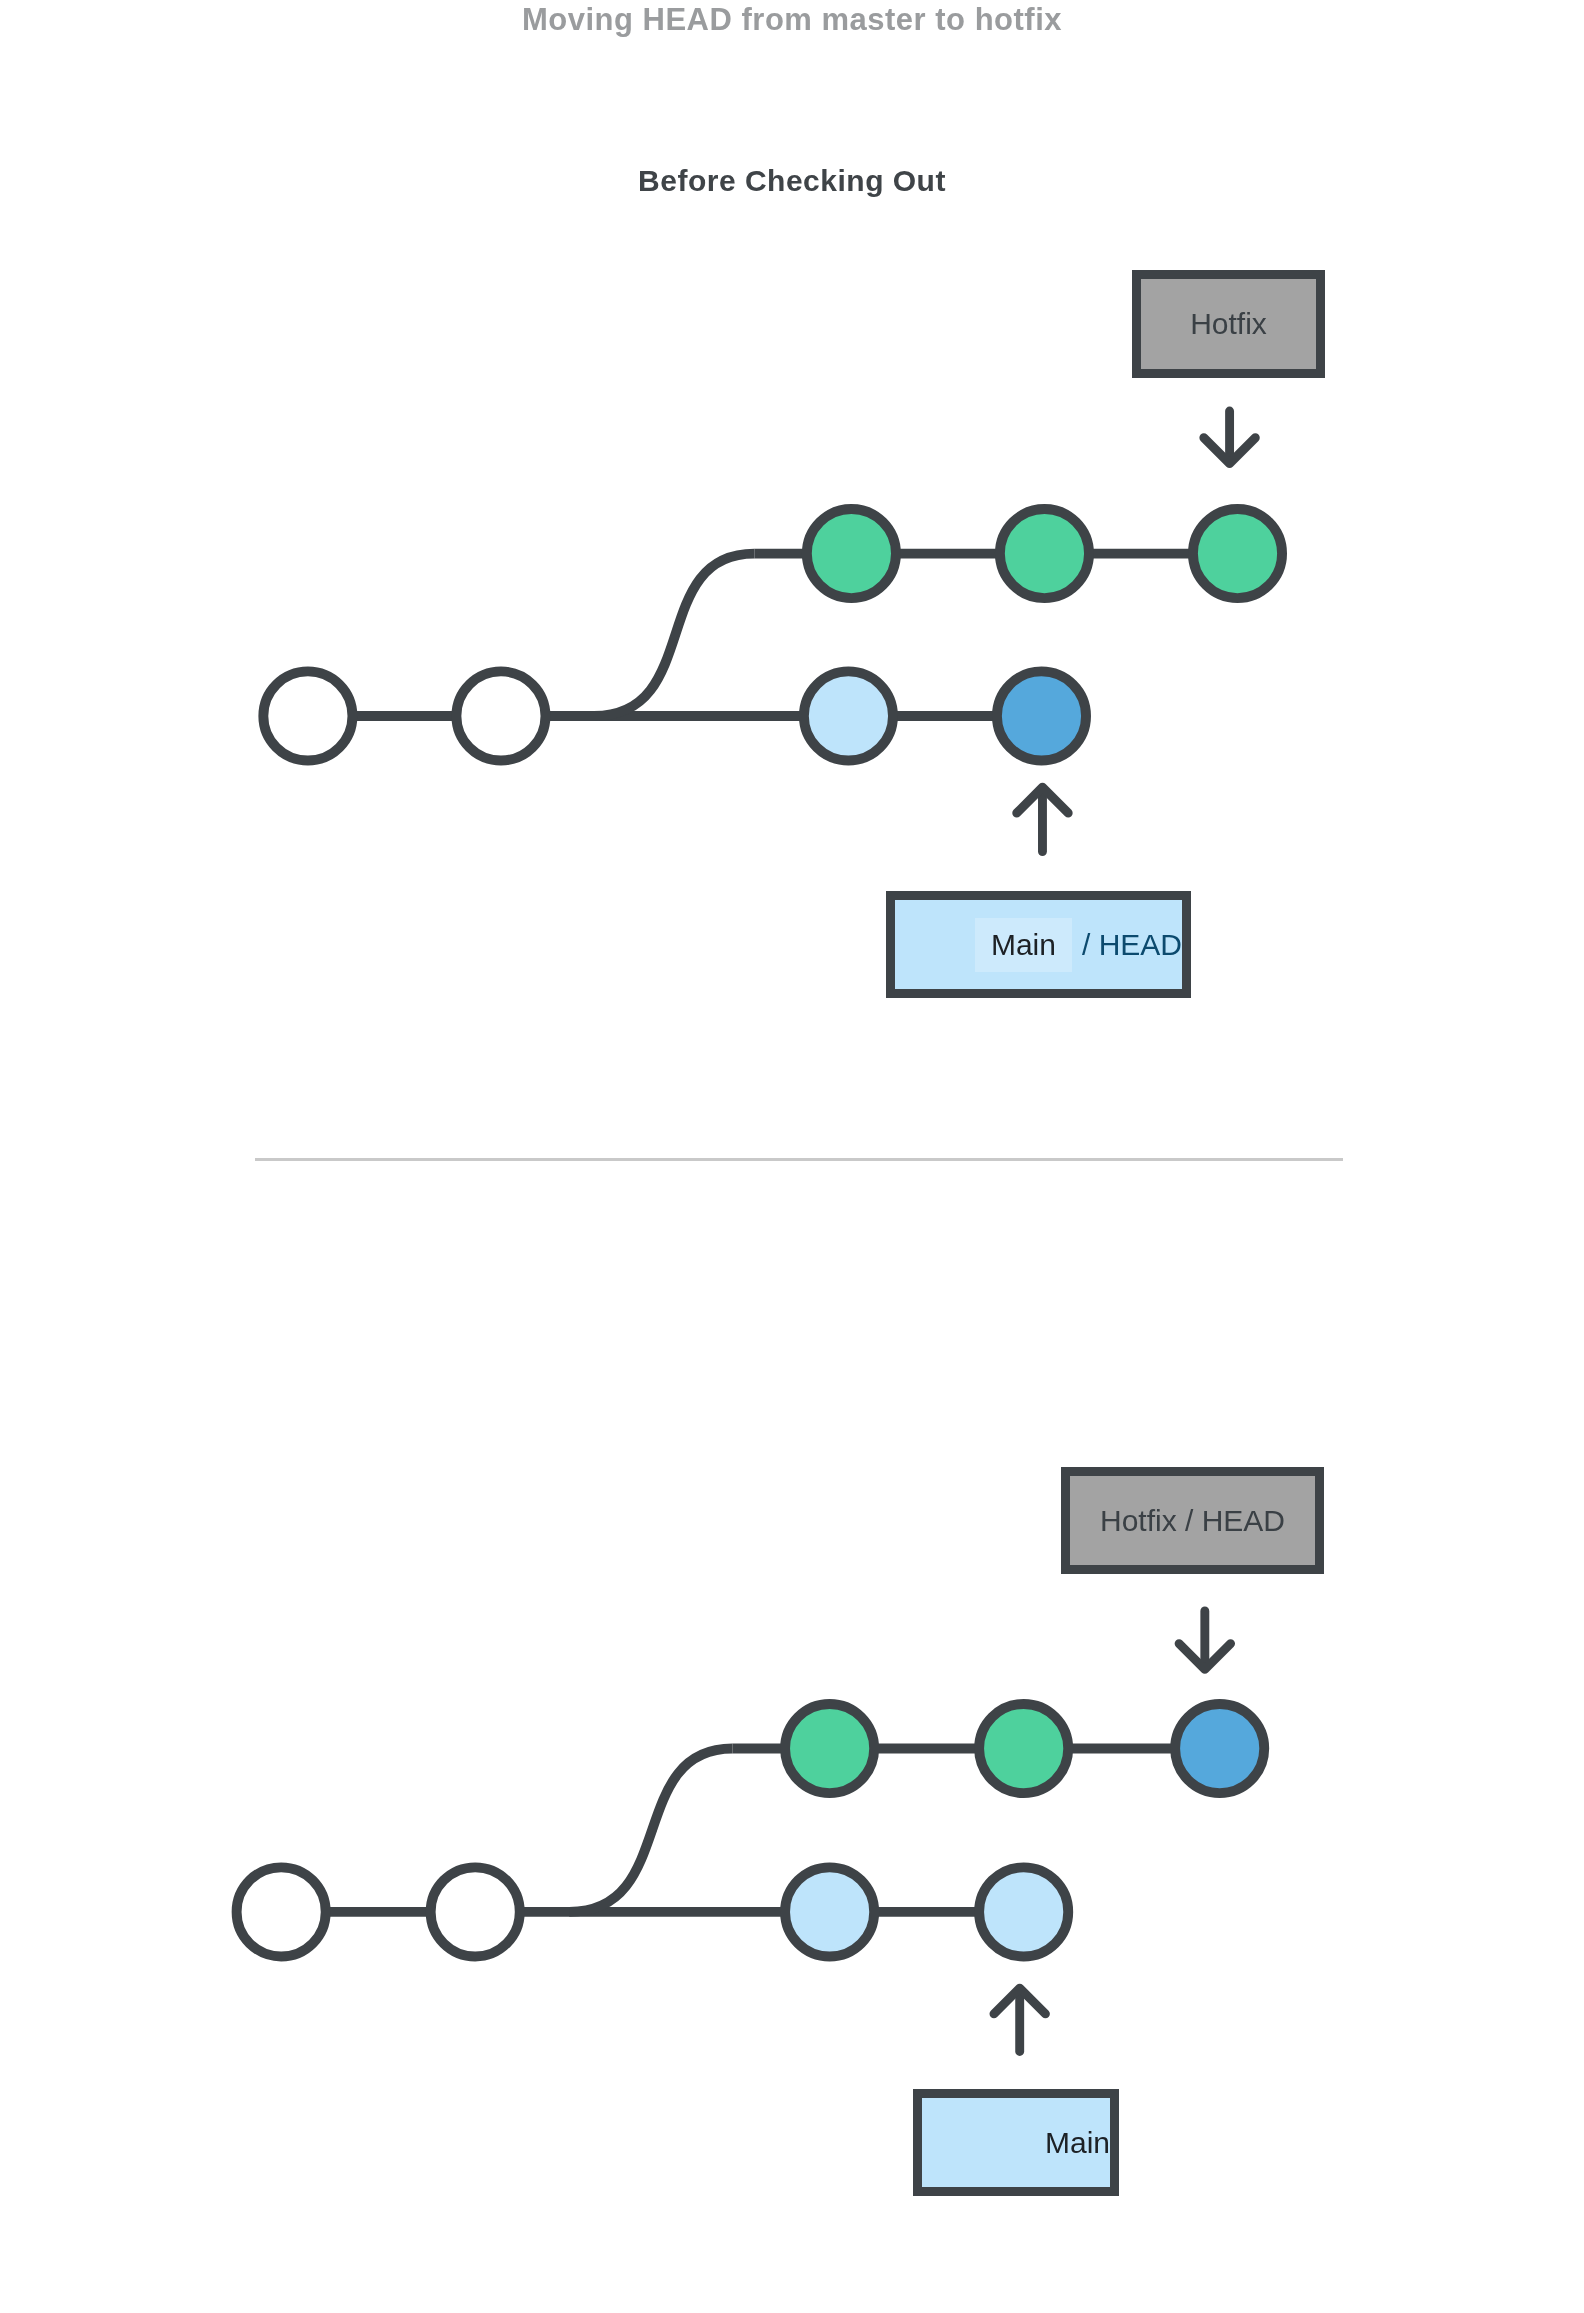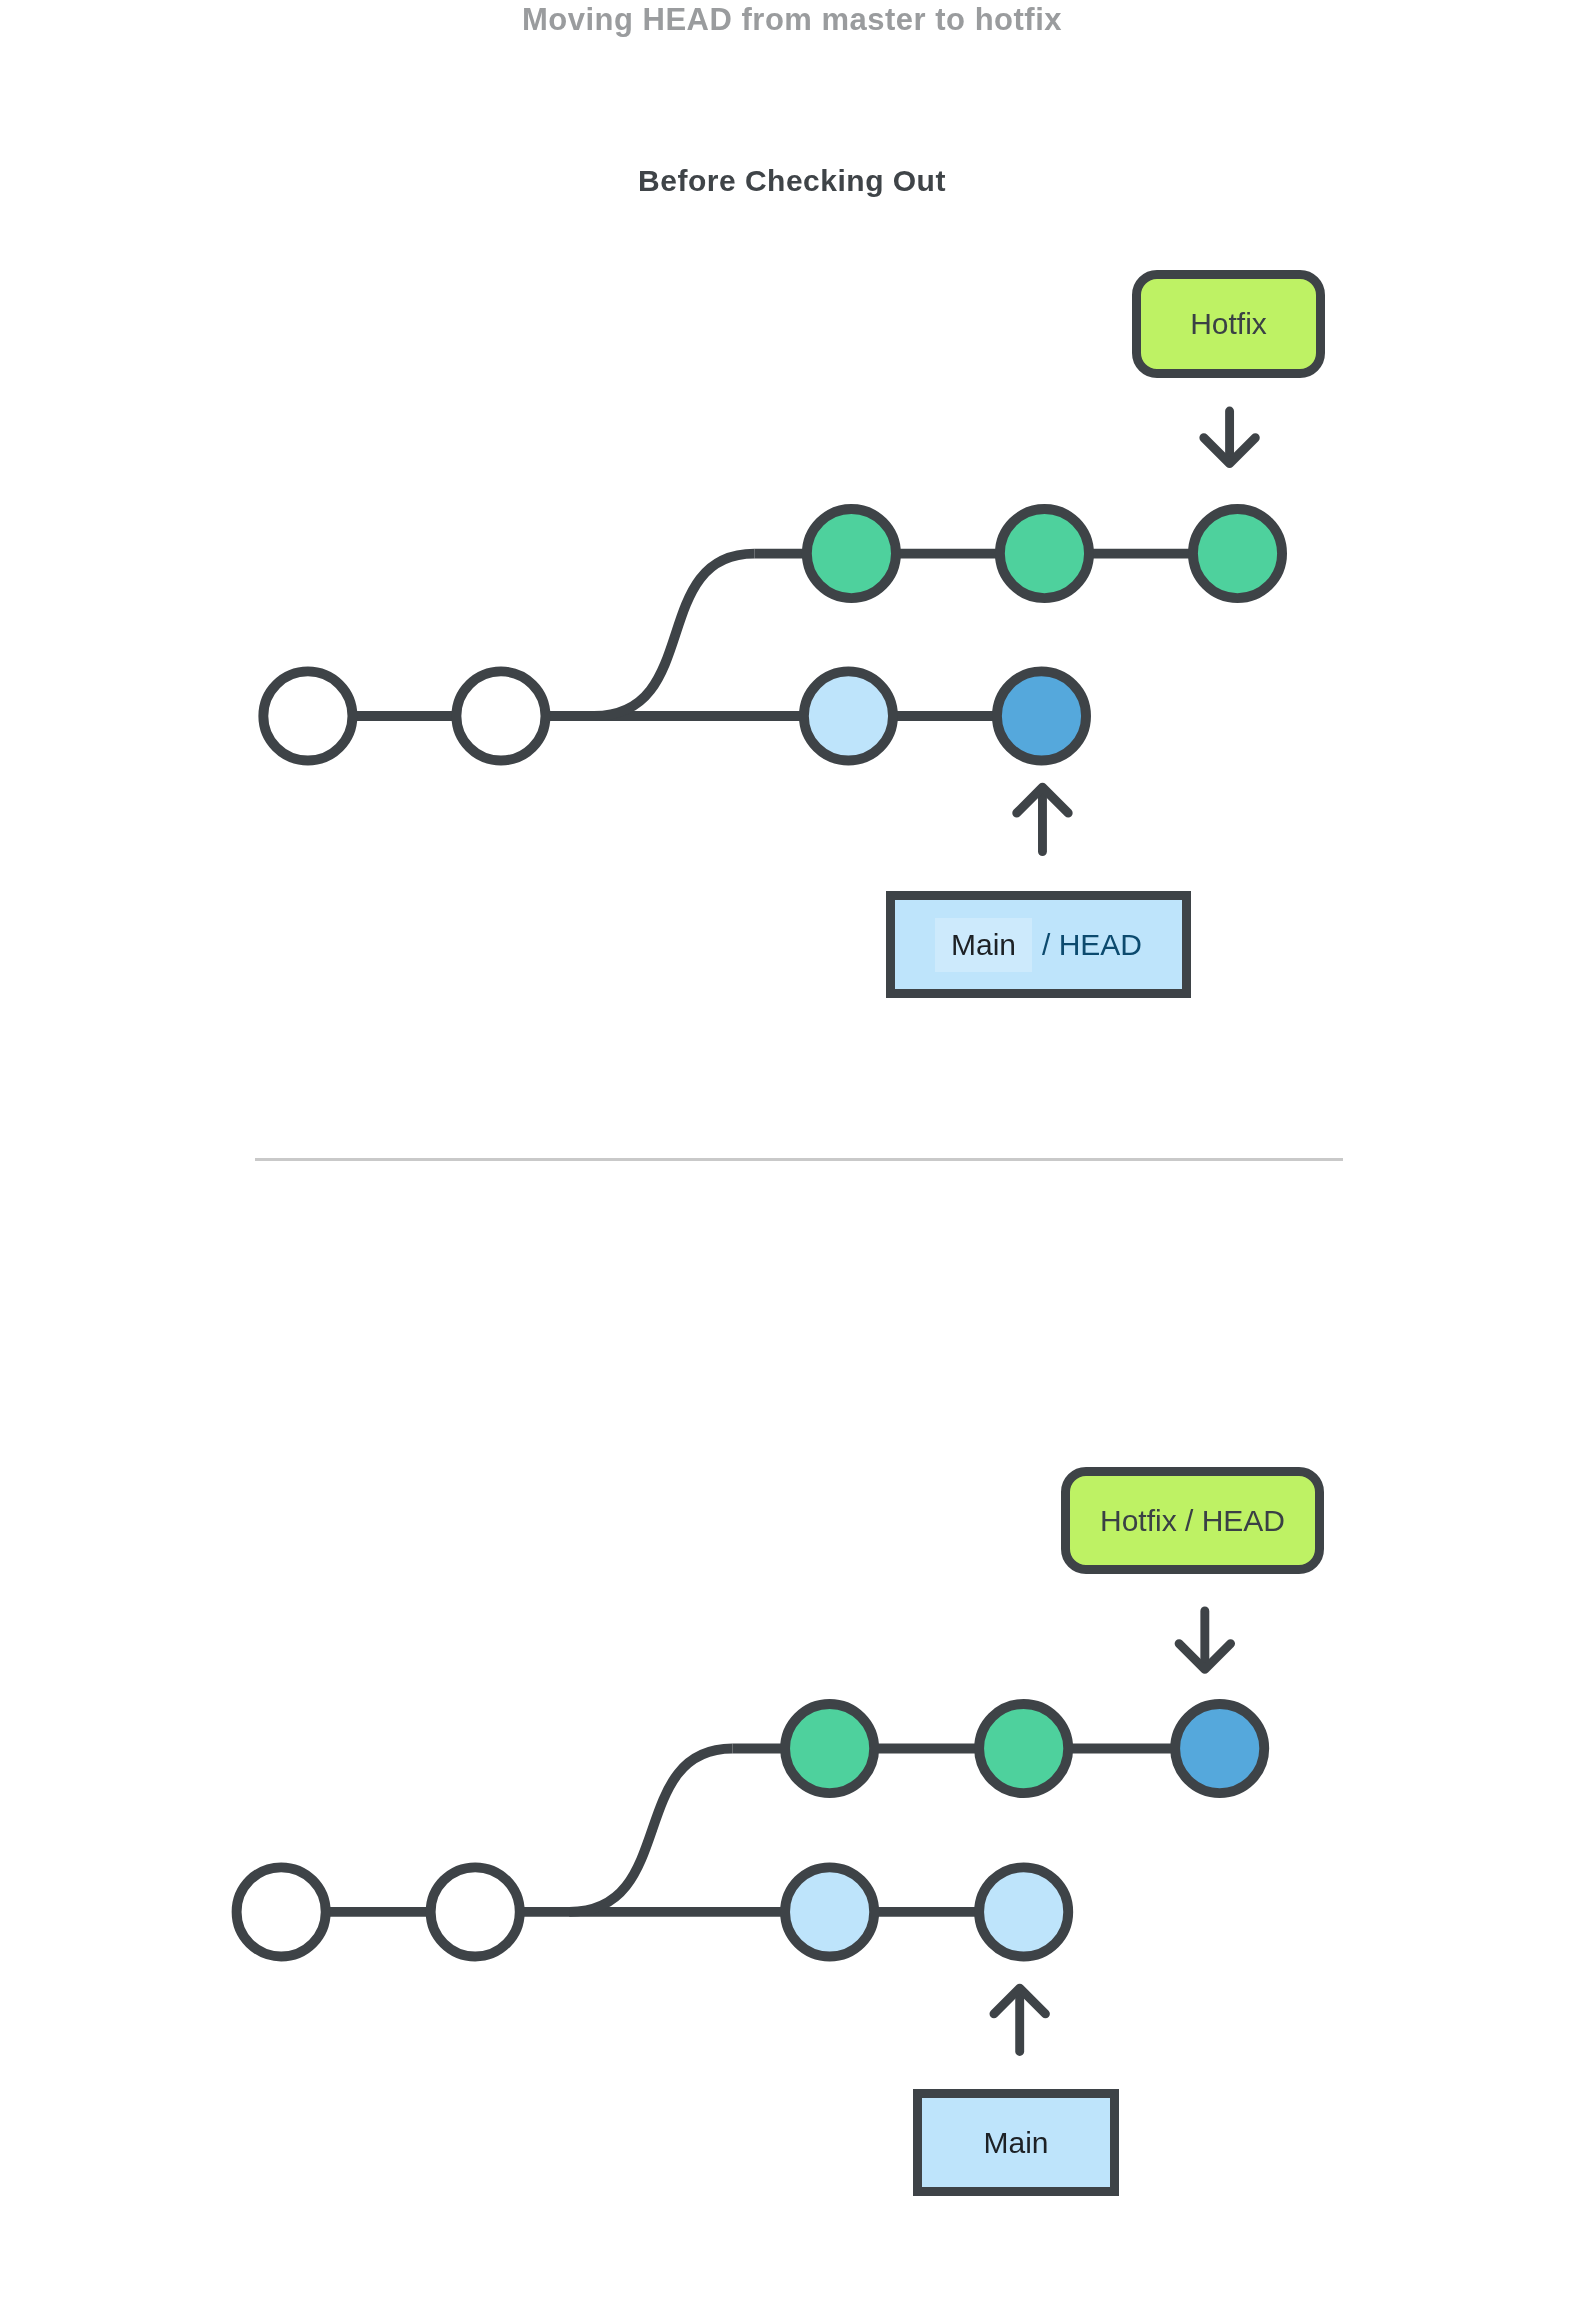--- a/index.html
+++ b/index.html
@@ -43,22 +43,22 @@
     position: absolute;
     box-sizing: border-box;
     border: 9px solid #3E4347;
     display: flex;
     align-items: center;
     justify-content: center;
     font-size: 30px;
     color: #3A4045;
     white-space: pre;
   }
-  .tag-green { background: #bef264; border-radius: 25px; }
-  .tag-blue  { background: #BEE4FB; }
+  .tag-green { background: #a3a3a3; }
+  .tag-blue  { background: #BEE4FB; justify-content: flex-end; }
 
   .tag-hotfix-before      { left: 1132px; top: 270px;  width: 193px; height: 108px; }
   .tag-main-head-before   { left: 886px;  top: 891px;  width: 305px; height: 107px; }
   .tag-hotfix-head-after  { left: 1061px; top: 1467px; width: 263px; height: 107px; }
   .tag-main-after         { left: 913px;  top: 2089px; width: 206px; height: 107px; }
 
   .main-word {
     color: #1D2125;
     background: #CDEAFC;
     padding: 10px 16px;

